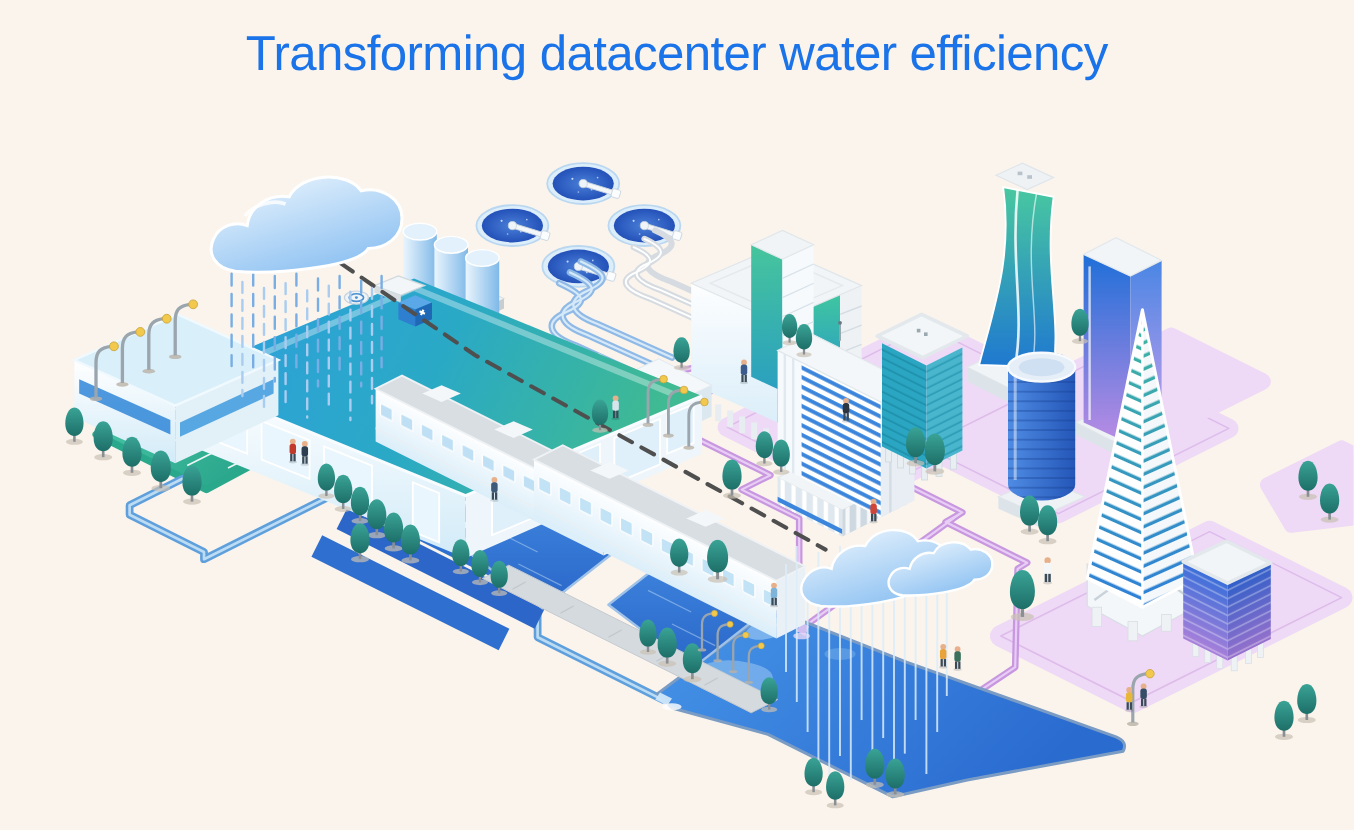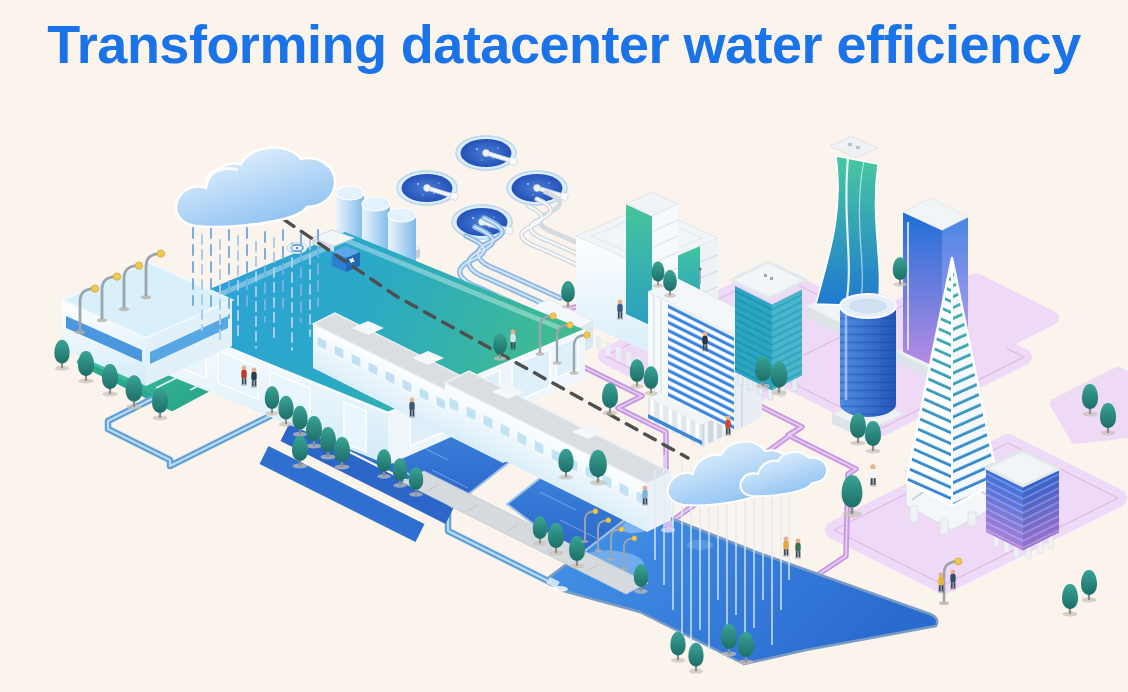--- a/index.html
+++ b/index.html
@@ -1,19 +1,19 @@
 <!DOCTYPE html>
 <html><head>
 <meta charset="utf-8">
 <style>
   html,body{margin:0;padding:0;width:1128px;height:692px;overflow:hidden;
     background:#faf4ec;font-family:"Liberation Sans",sans-serif;}
   .page{width:1128px;height:692px;position:relative;}
   header{height:88px;display:flex;align-items:center;justify-content:center;}
-  h1{margin:0;font-size:54px;font-weight:700;color:#1a73e8;letter-spacing:-0.5px;}
+  h1{margin:0;font-size:41px;font-weight:400;color:#1a73e8;letter-spacing:-0.5px;}
   svg{display:block;}
 </style>
 </head>
 <body>
 
 <div class="page">
   <header>
     <h1>Transforming datacenter water efficiency</h1>
   </header>
 

